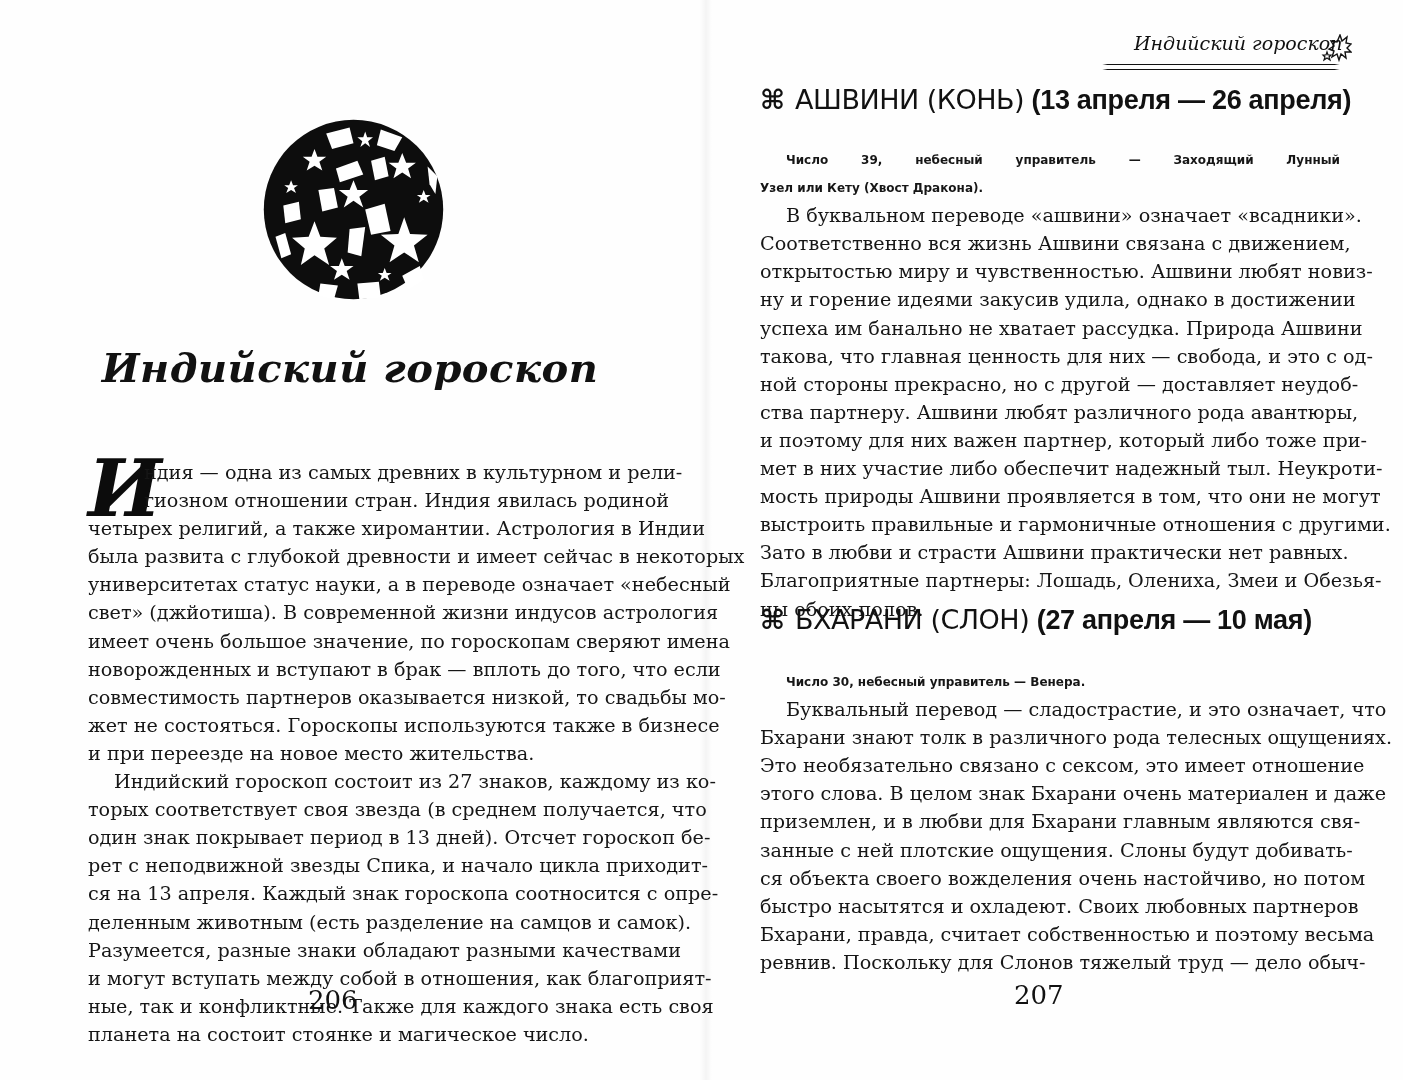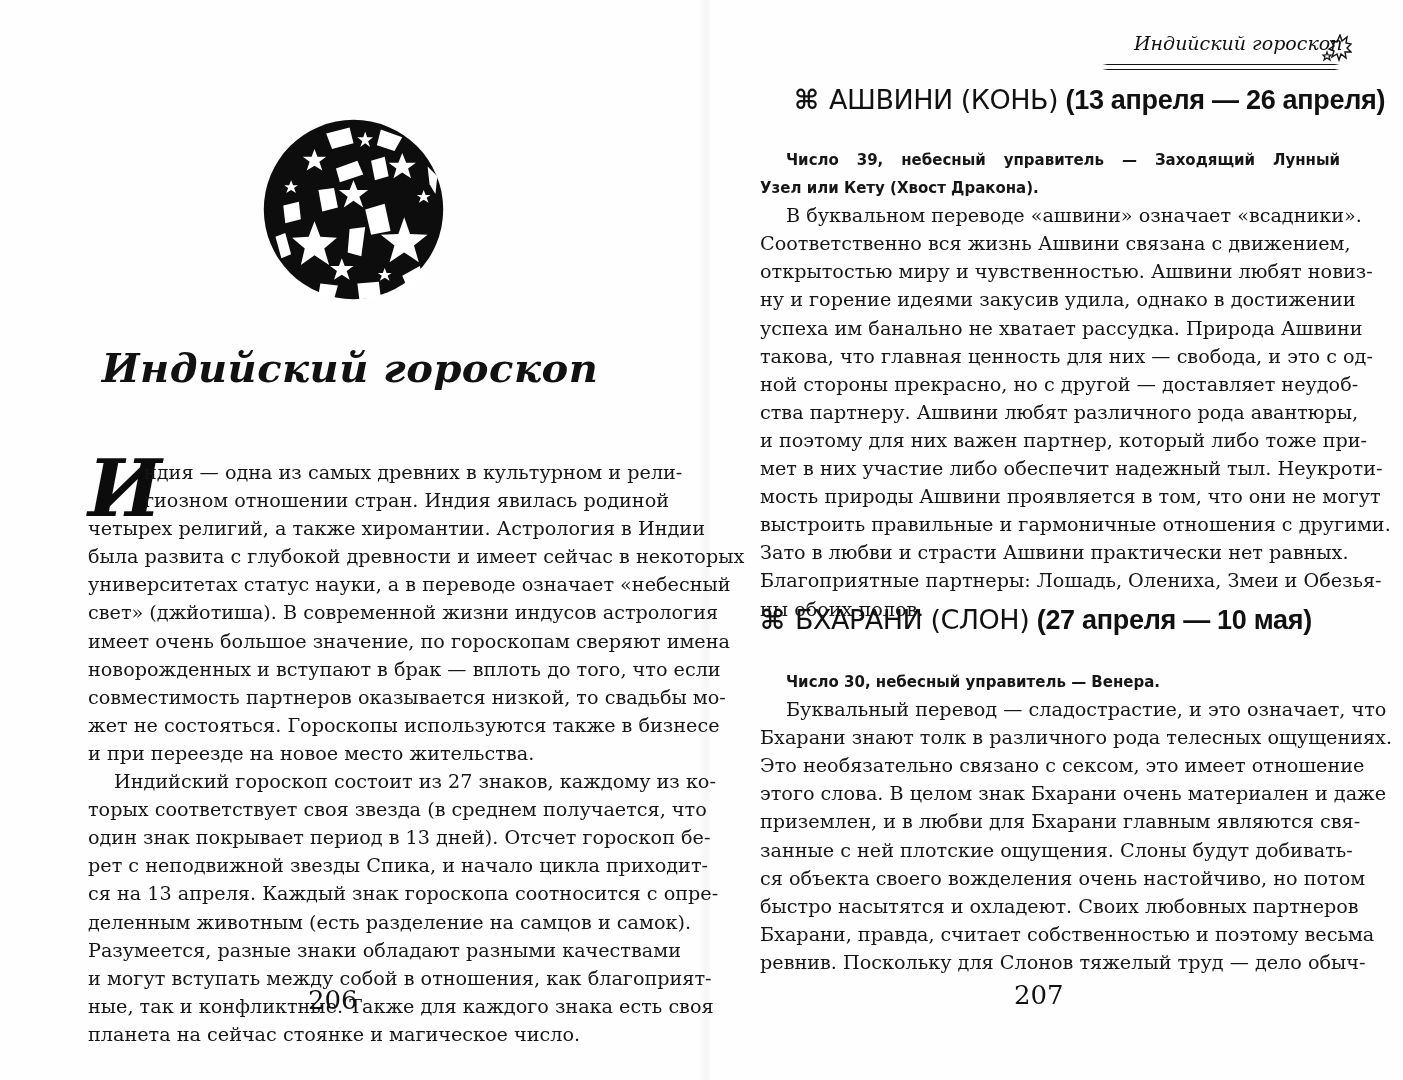--- a/index.html
+++ b/index.html
@@ -61,27 +61,27 @@
   }
   .running-header .rh-star { position: absolute; left: 228px; top: 4px; width: 32px; height: 30px; }
 
   .section-heading {
     position: absolute; left: 48px; font-family: "Liberation Sans", sans-serif;
     font-size: 27px; font-weight: bold; color: #111; white-space: nowrap;
   }
   .section-heading .glyph { font-family: "DejaVu Sans", sans-serif; margin-right: 10px; }
   .section-heading .name { font-weight: normal; font-family: "DejaVu Sans", sans-serif; letter-spacing: -0.5px; }
   .section-heading .dates { font-weight: bold; letter-spacing: -0.3px; }
-  .h-ashvini { top: 84px; margin-left: 34px; }
+  .h-ashvini { top: 84px; }
   .h-bharani { top: 604px; }
 
   .sec-body { left: 48px; width: 580px; }
   .s1 { top: 146px; }
   .s2 { top: 668px; }
-  .lead { font-weight: bold; font-family: "DejaVu Sans", sans-serif; font-size: 15px; }
+  .lead { font-weight: bold; font-family: "DejaVu Sans", sans-serif; font-size: 12px; }
 </style>
 </head>
 <body>
 
 <div class="spread">
   <div class="gutter"></div>
 
   <div class="page page-left">
     <svg class="emblem" viewBox="0 0 200 200">
       <circle cx="100" cy="100" r="92" fill="#0d0d0d"></circle>
@@ -130,21 +130,21 @@
       <span class="line last">и при переезде на новое место жительства.</span>
       <span class="line indent">Индийский гороскоп состоит из 27 знаков, каждому из ко-</span>
       <span class="line">торых соответствует своя звезда (в среднем получается, что</span>
       <span class="line">один знак покрывает период в 13 дней). Отсчет гороскоп бе-</span>
       <span class="line">рет с неподвижной звезды Спика, и начало цикла приходит-</span>
       <span class="line">ся на 13 апреля. Каждый знак гороскопа соотносится с опре-</span>
       <span class="line">деленным животным (есть разделение на самцов и самок).</span>
       <span class="line">Разумеется, разные знаки обладают разными качествами</span>
       <span class="line">и могут вступать между собой в отношения, как благоприят-</span>
       <span class="line">ные, так и конфликтные. Также для каждого знака есть своя</span>
-      <span class="line last">планета на сейчас стоянке и магическое число.</span>
+      <span class="line last">планета на состоит стоянке и магическое число.</span>
     </div>
 
     <div class="page-number pn-left">206</div>
   </div>
 
   <div class="page page-right">
     <div class="running-header">
       <span class="rh-text">Индийский гороскоп</span>
       <svg class="rh-star" viewBox="0 0 32 30">
         <polygon points="20,1 22,7 27,3 26,9 31,10 27,14 31,18 25,18 26,24 21,20 19,26 17,20 12,23 14,17 9,15 14,12 11,7 17,8" fill="none" stroke="#111" stroke-width="1.4"></polygon>

